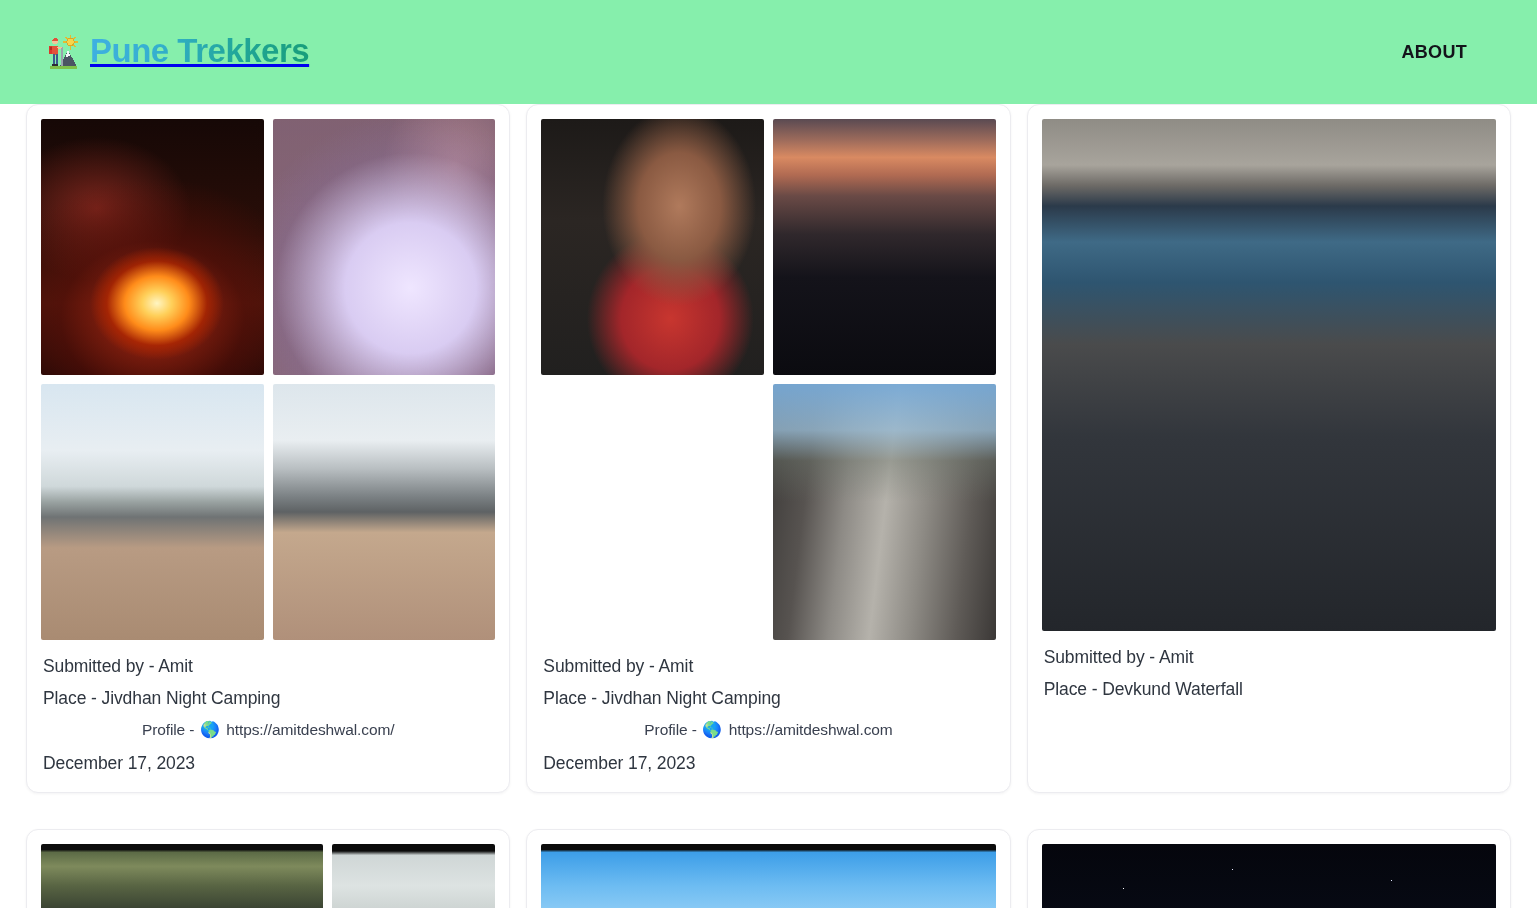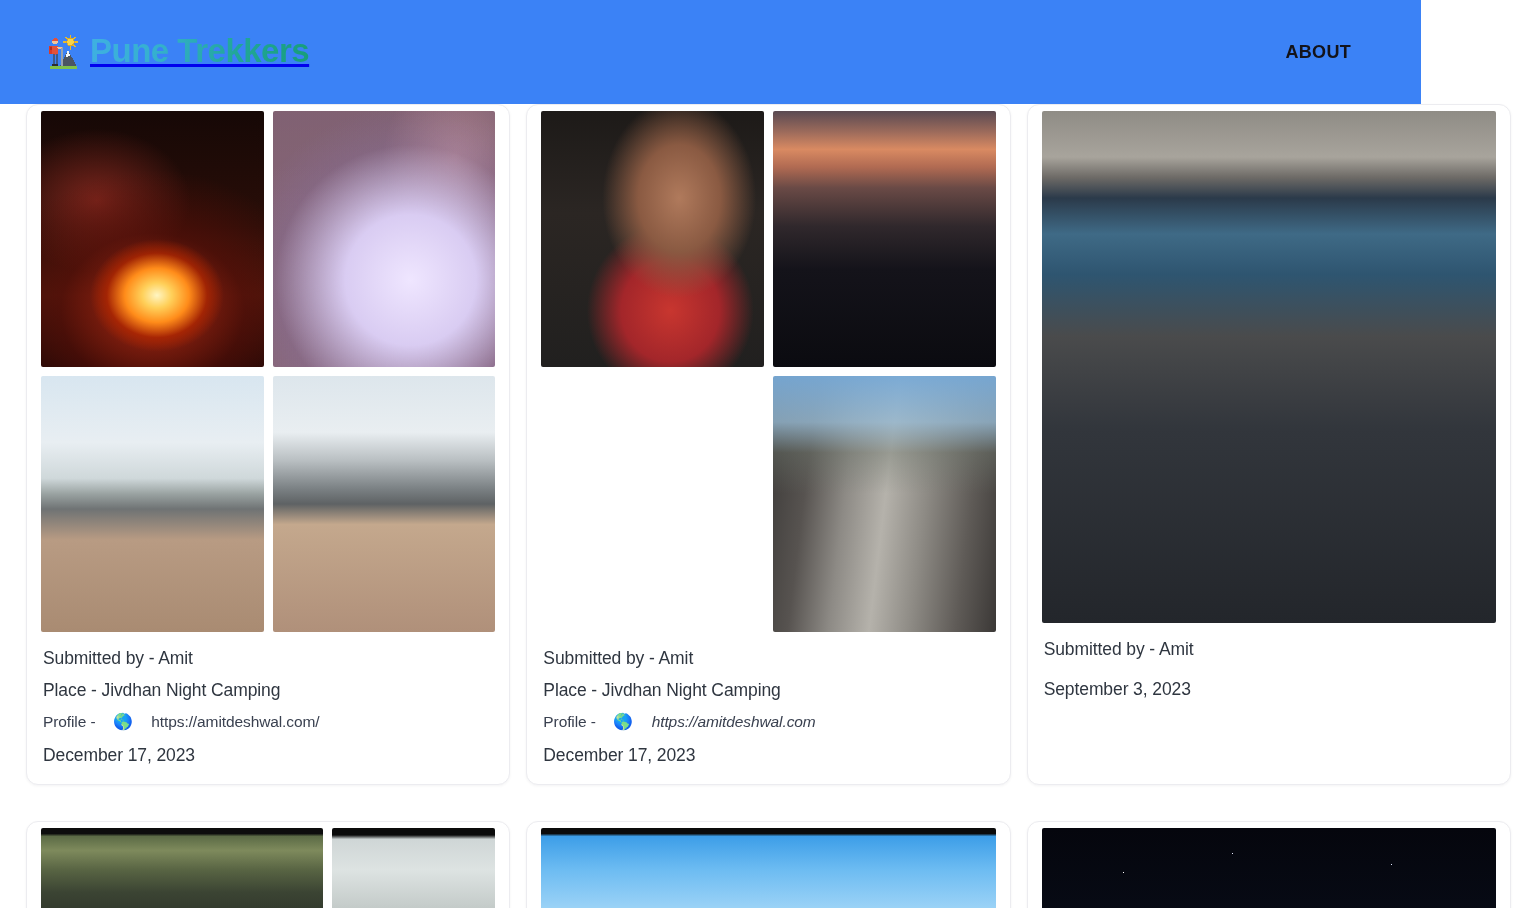--- a/index.html
+++ b/index.html
@@ -1,21 +1,21 @@
 <!DOCTYPE html>
 <html><head>
 <meta charset="utf-8">
 <style>
   *{box-sizing:border-box;margin:0;padding:0;}
   html,body{width:1537px;height:908px;overflow:hidden;background:#ffffff;}
   body{font-family:"Liberation Sans",sans-serif;color:#2d3748;}
 
   
   .header{
-    height:104px;width:1421px;background:#3b82f6;
+    height:104px;width:1537px;background:#86efac;
     display:flex;align-items:center;padding:0 70px 0 40px;
     position:relative;z-index:5;
   }
   .brand{display:flex;align-items:center;gap:10px;}
   .brand-icon{
     width:40px;height:38px;position:relative;flex:none;
     image-rendering:pixelated;
   }
   .brand-title{
     font-size:33px;font-weight:700;letter-spacing:-0.5px;
@@ -46,21 +46,21 @@
   .content{
     padding:0 26px;width:1537px;
   }
   .card-grid{
     display:grid;grid-template-columns:repeat(3,1fr);
     column-gap:16px;row-gap:36px;
   }
   .card{
     background:#ffffff;border:1px solid #ececf0;border-radius:12px;
     box-shadow:0 1px 3px rgba(16,24,40,0.05);
-    padding:6px 14px 18px 14px;overflow:hidden;
+    padding:14px 14px 18px 14px;overflow:hidden;
   }
   .card.tall{padding-bottom:10px;}
 
   
   .mosaic{display:grid;gap:9px;}
   .mosaic.quad{grid-template-columns:1fr 1fr;grid-template-rows:256px 256px;}
   .mosaic.single{grid-template-columns:1fr;}
   .mosaic.pair{grid-template-columns:1.72fr 1fr;}
   .ph{
     width:100%;height:100%;border-radius:2px;overflow:hidden;
@@ -74,21 +74,21 @@
 
   
   .meta{padding:18px 2px 0 2px;}
   .meta-line{
     font-size:17.5px;line-height:1;color:#2f3640;
     margin-bottom:14px;font-weight:400;letter-spacing:-0.1px;
   }
   .meta-line:last-child{margin-bottom:0;}
   .meta-profile{
     font-size:15.5px;color:#3a4150;display:flex;align-items:center;
-    gap:12px;margin-bottom:14px;letter-spacing:-0.1px;
+    gap:0;margin-bottom:14px;letter-spacing:-0.1px;justify-content:center;
   }
   .meta-profile .lbl{margin-right:6px;}
   .globe-icon{
     font-size:16px;line-height:1;margin-right:6px;display:inline-block;
     transform:translateY(0px);
   }
   .meta-date{font-size:17.5px;color:#2f3640;letter-spacing:-0.1px;}
   .meta-spacer{height:6px;}
 
   
@@ -252,34 +252,34 @@
         <div class="ph img-dusksky"></div>
         <div class="ph img-cooking"></div>
         <div class="ph img-gully"></div>
       </div>
       <div class="meta">
         <div class="meta-line">Submitted by - Amit</div>
         <div class="meta-line">Place - Jivdhan Night Camping</div>
         <div class="meta-profile">
           <span class="lbl">Profile -</span>
           <span class="globe-icon">🌎</span>
-          <a href="#" style="color:#3a4150;text-decoration:none;font-style:italic;">https://amitdeshwal.com</a>
+          <a href="#" style="color:#3a4150;text-decoration:none;">https://amitdeshwal.com</a>
         </div>
         <div class="meta-date">December 17, 2023</div>
       </div>
     </article>
 
     <article class="card">
       <div class="mosaic single">
         <div class="ph img-bus"></div>
       </div>
       <div class="meta">
         <div class="meta-line">Submitted by - Amit</div>
+        <div class="meta-line">Place - Devkund Waterfall</div>
         <div class="meta-spacer"></div>
-        <div class="meta-date">September 3, 2023</div>
       </div>
     </article>
 
     <article class="card tall">
       <div class="mosaic pair">
         <div class="ph img-banner"></div>
         <div class="ph img-misty"></div>
       </div>
     </article>
 

